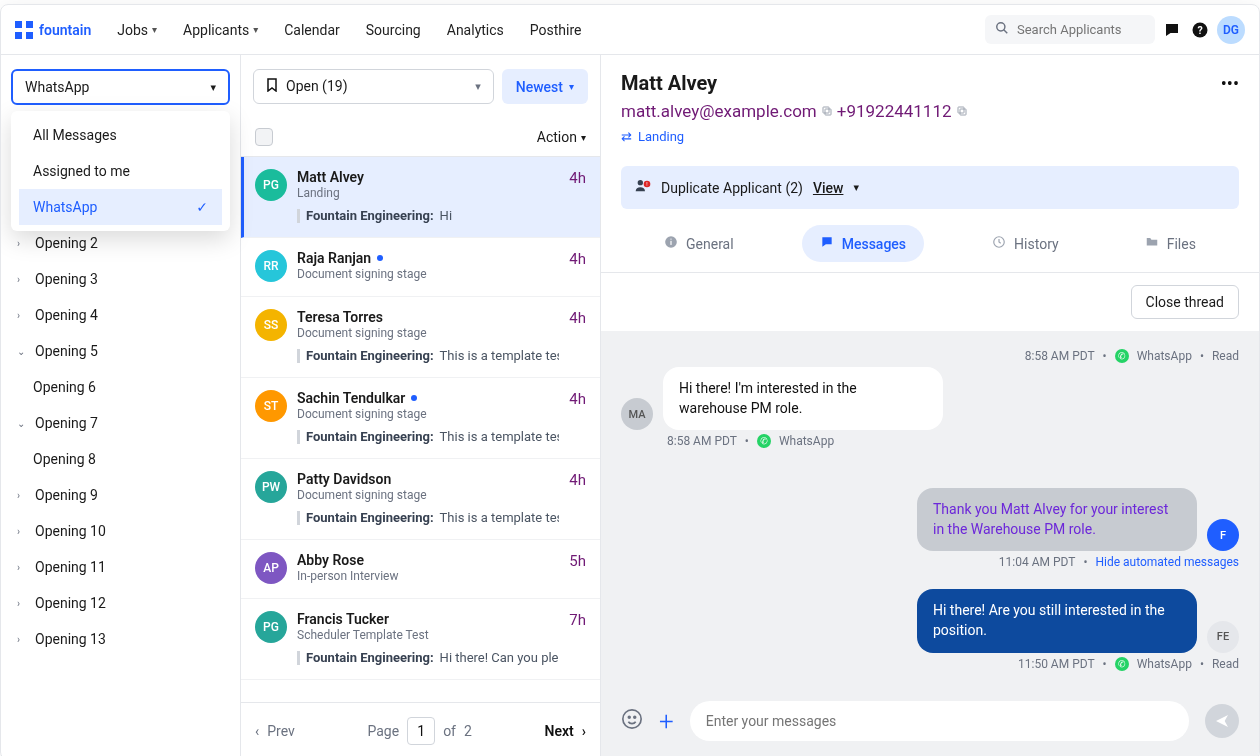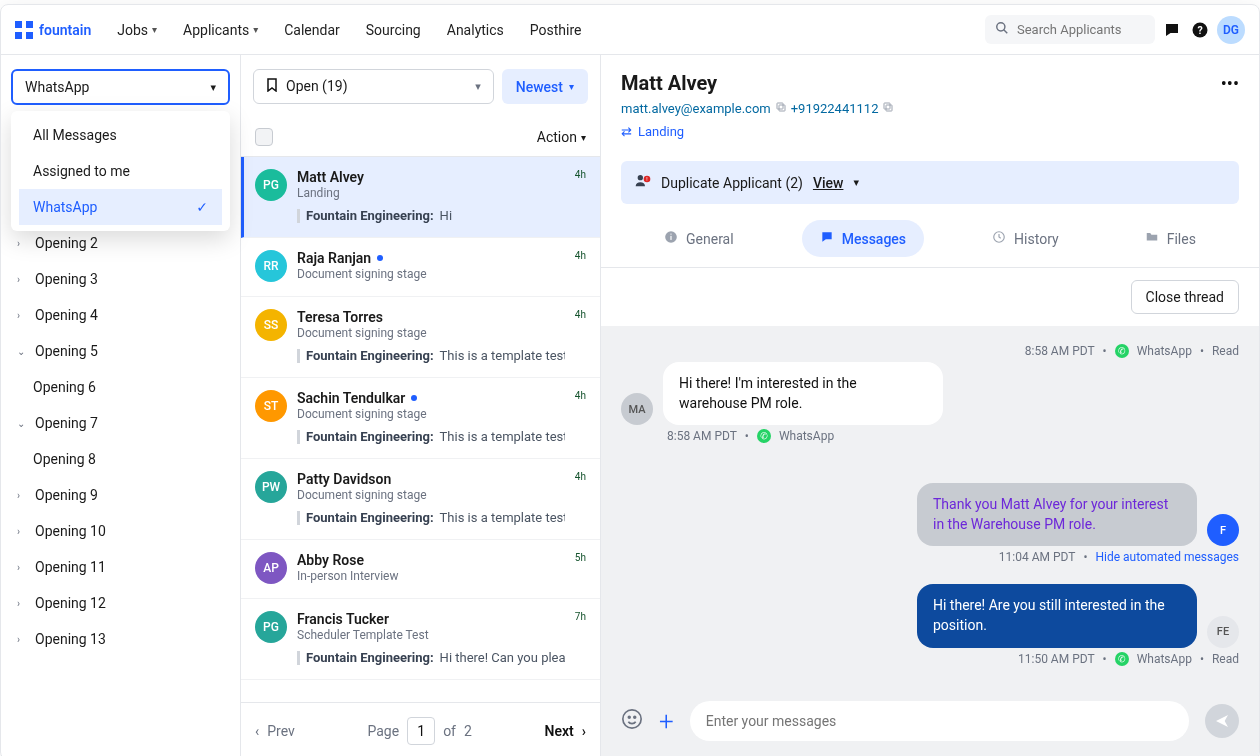--- a/index.html
+++ b/index.html
@@ -37,29 +37,29 @@
 .msg-item{padding:12px 14px 14px;border-bottom:1px solid #f0f1f3;display:flex;gap:10px;cursor:pointer}
 .msg-item.sel{background:#e6eeff;border-left:3px solid #1f5eff;padding-left:11px}
 .circ{width:32px;height:32px;border-radius:50%;display:flex;align-items:center;justify-content:center;color:#fff;font-size:12px;font-weight:500;flex-shrink:0}
 .msg-body{flex:1;min-width:0}
 .msg-name{font-weight:600;font-size:14px;display:flex;align-items:center;gap:6px}
 .dot-new{width:6px;height:6px;border-radius:50%;background:#1f5eff}
 .msg-stage{font-size:12px;color:#6b7280;margin-top:1px}
 .msg-preview{font-size:13px;color:#4b5563;margin-top:8px;white-space:nowrap;overflow:hidden;text-overflow:ellipsis;display:flex;align-items:center;gap:6px}
 .pv-bar{width:3px;height:14px;background:#d1d5db;flex-shrink:0}
 .pv-from{font-weight:700;color:#374151}
-.msg-time{font-size:10px;color:#14532d}
+.msg-time{font-size:15px;color:#701a75}
 .pager{border-top:1px solid #e5e7eb;padding:14px;display:flex;align-items:center;justify-content:space-between;font-size:14px;color:#6b7280}
 .pager .grp{display:flex;align-items:center;gap:8px}
 .pgnum{width:28px;height:28px;border:1px solid #d1d5db;border-radius:4px;display:flex;align-items:center;justify-content:center;color:#111}
 .pg-next{color:#111;font-weight:600;cursor:pointer}
 .col-right{flex:1;display:flex;flex-direction:column;overflow:hidden}
 .r-head{padding:16px 20px 10px;position:relative}
 .r-name{font-size:20px;font-weight:700}
-.r-sub{display:flex;align-items:center;gap:4px;font-size:13px;color:#0369a1;margin-top:6px}
+.r-sub{display:flex;align-items:center;gap:4px;font-size:17px;color:#701a75;margin-top:6px}
 .copy-ic{color:#9ca3af;cursor:pointer}
 .landing-row{margin-top:8px;display:flex;align-items:center;gap:6px;color:#1f5eff;font-size:13px}
 .more-btn{position:absolute;right:20px;top:18px;cursor:pointer;font-size:18px;color:#111}
 .dup-bar{margin:12px 20px 0;background:#e6eeff;border-radius:6px;padding:12px 14px;display:flex;align-items:center;gap:10px;font-size:14px}
 .dup-ic{color:#dc2626}
 .view-lk{text-decoration:underline;cursor:pointer;font-weight:500}
 .tabs{display:flex;gap:8px;padding:16px 20px 0;border-bottom:1px solid #e5e7eb}
 .tab{padding:10px 18px;cursor:pointer;display:flex;align-items:center;gap:8px;color:#6b7280;border-radius:999px;margin-bottom:10px}
 .tab.act{background:#e6eeff;color:#1f5eff;font-weight:500}
 .tabs-spread{flex:1;display:flex;justify-content:space-around}

